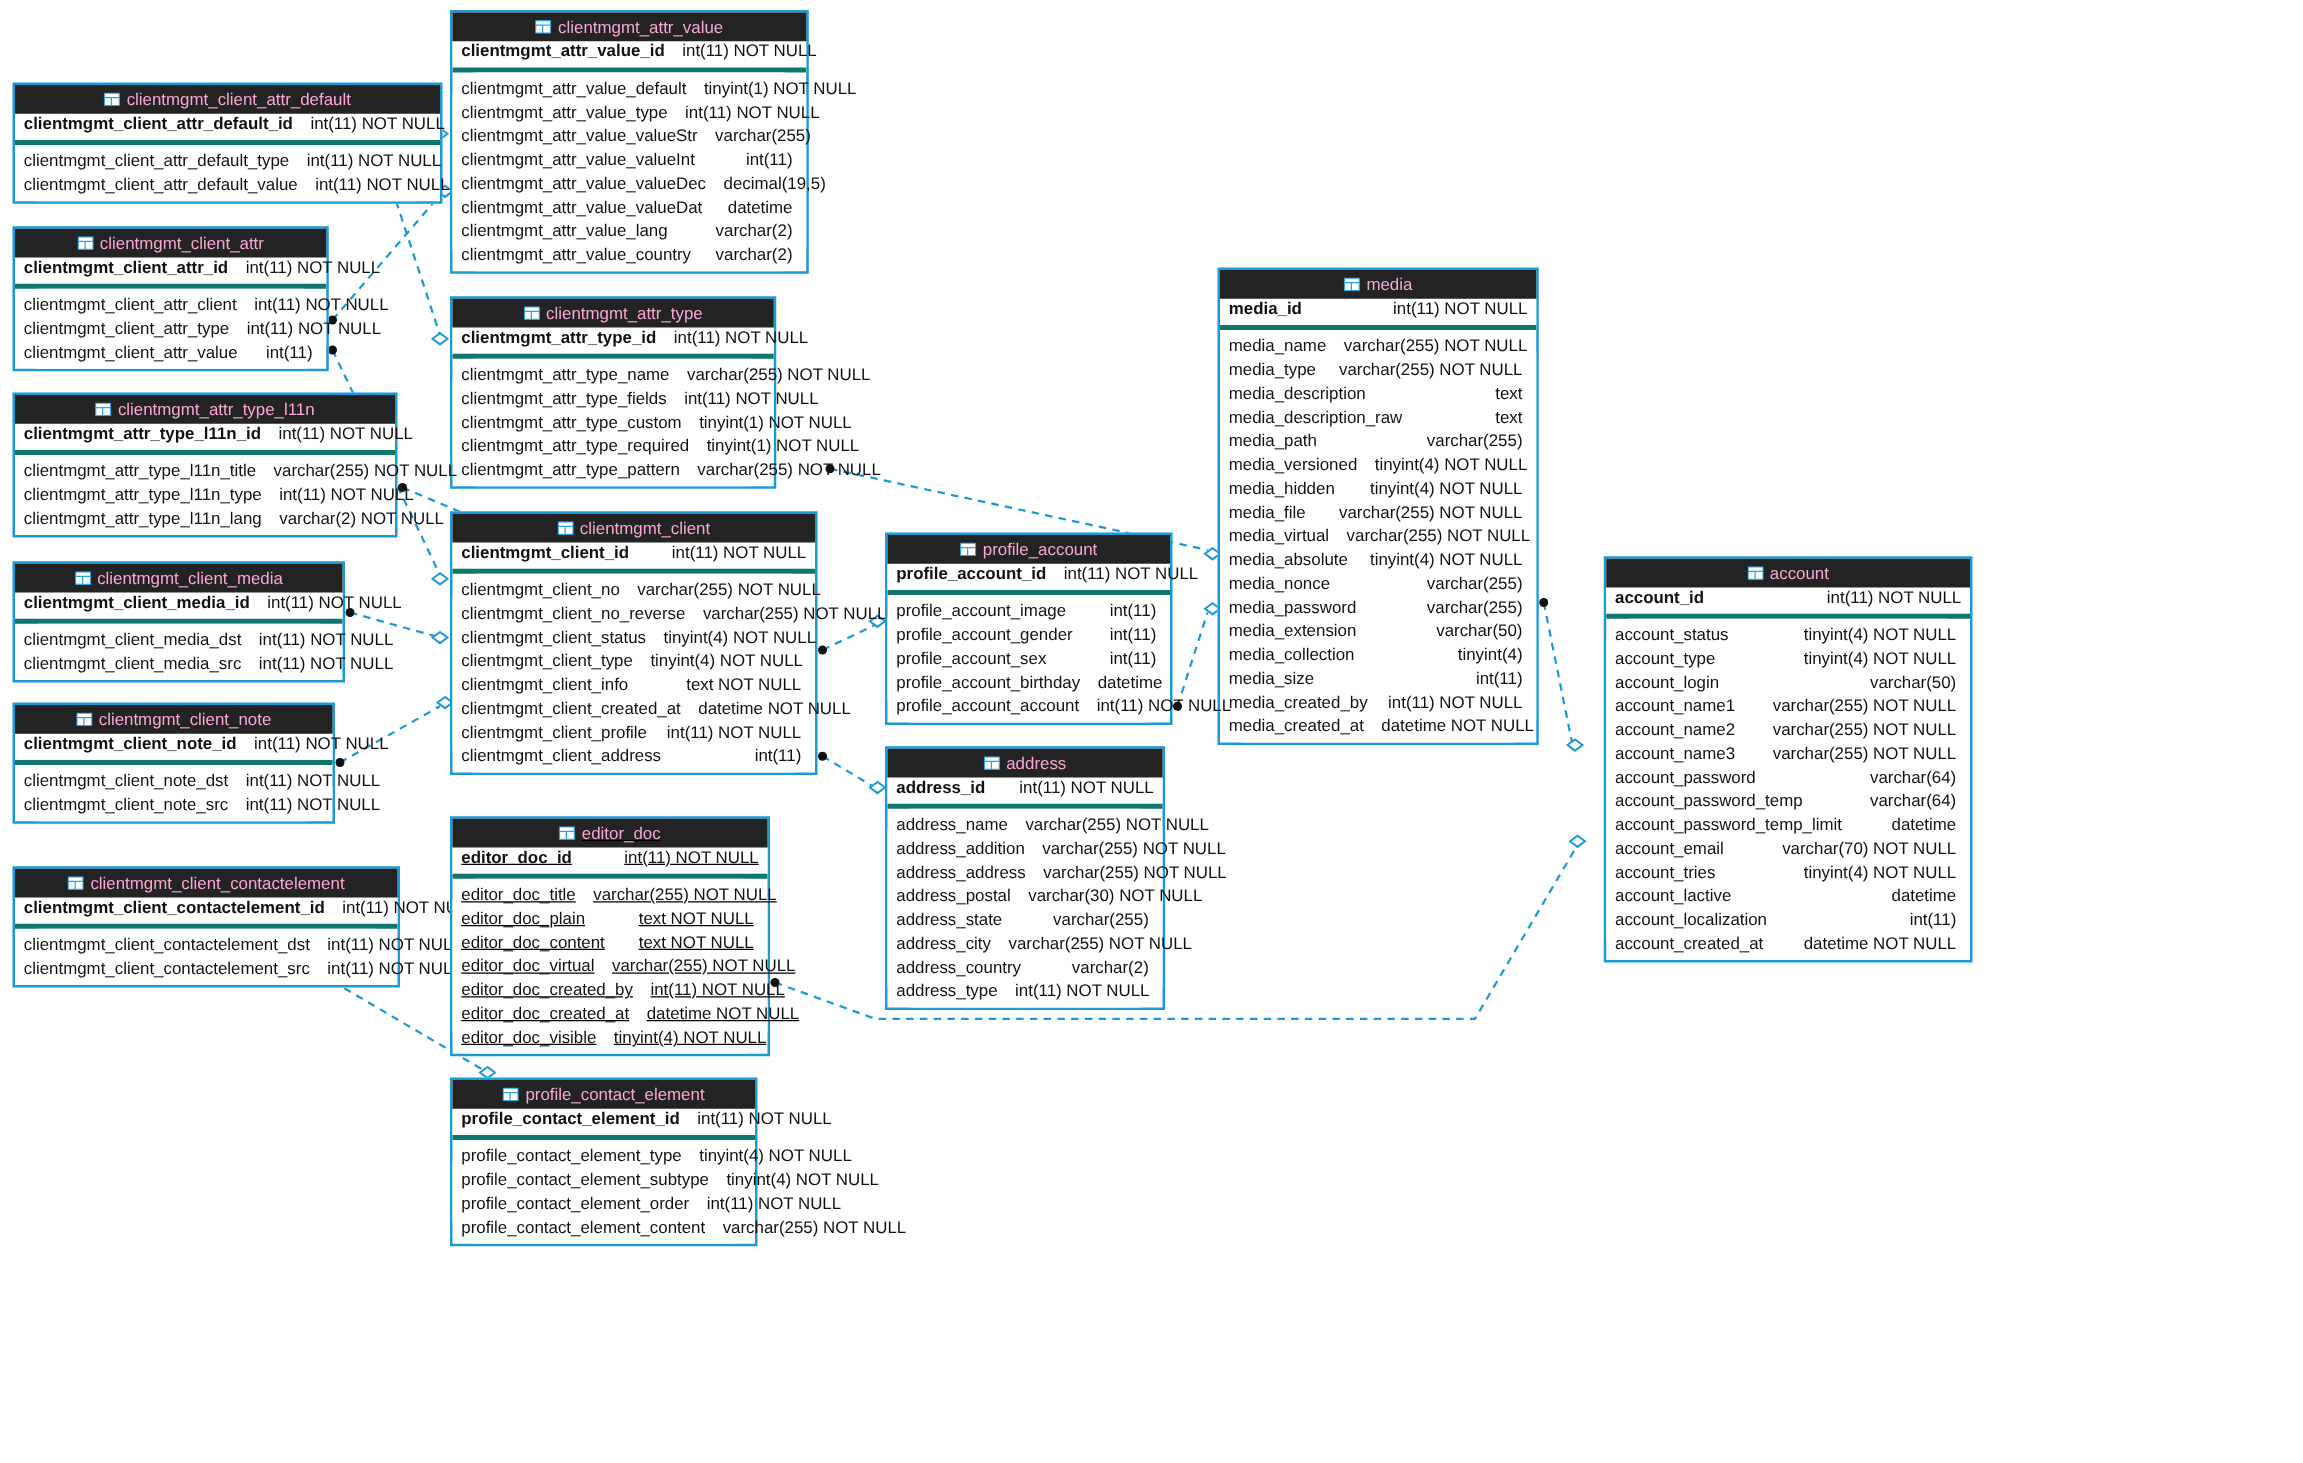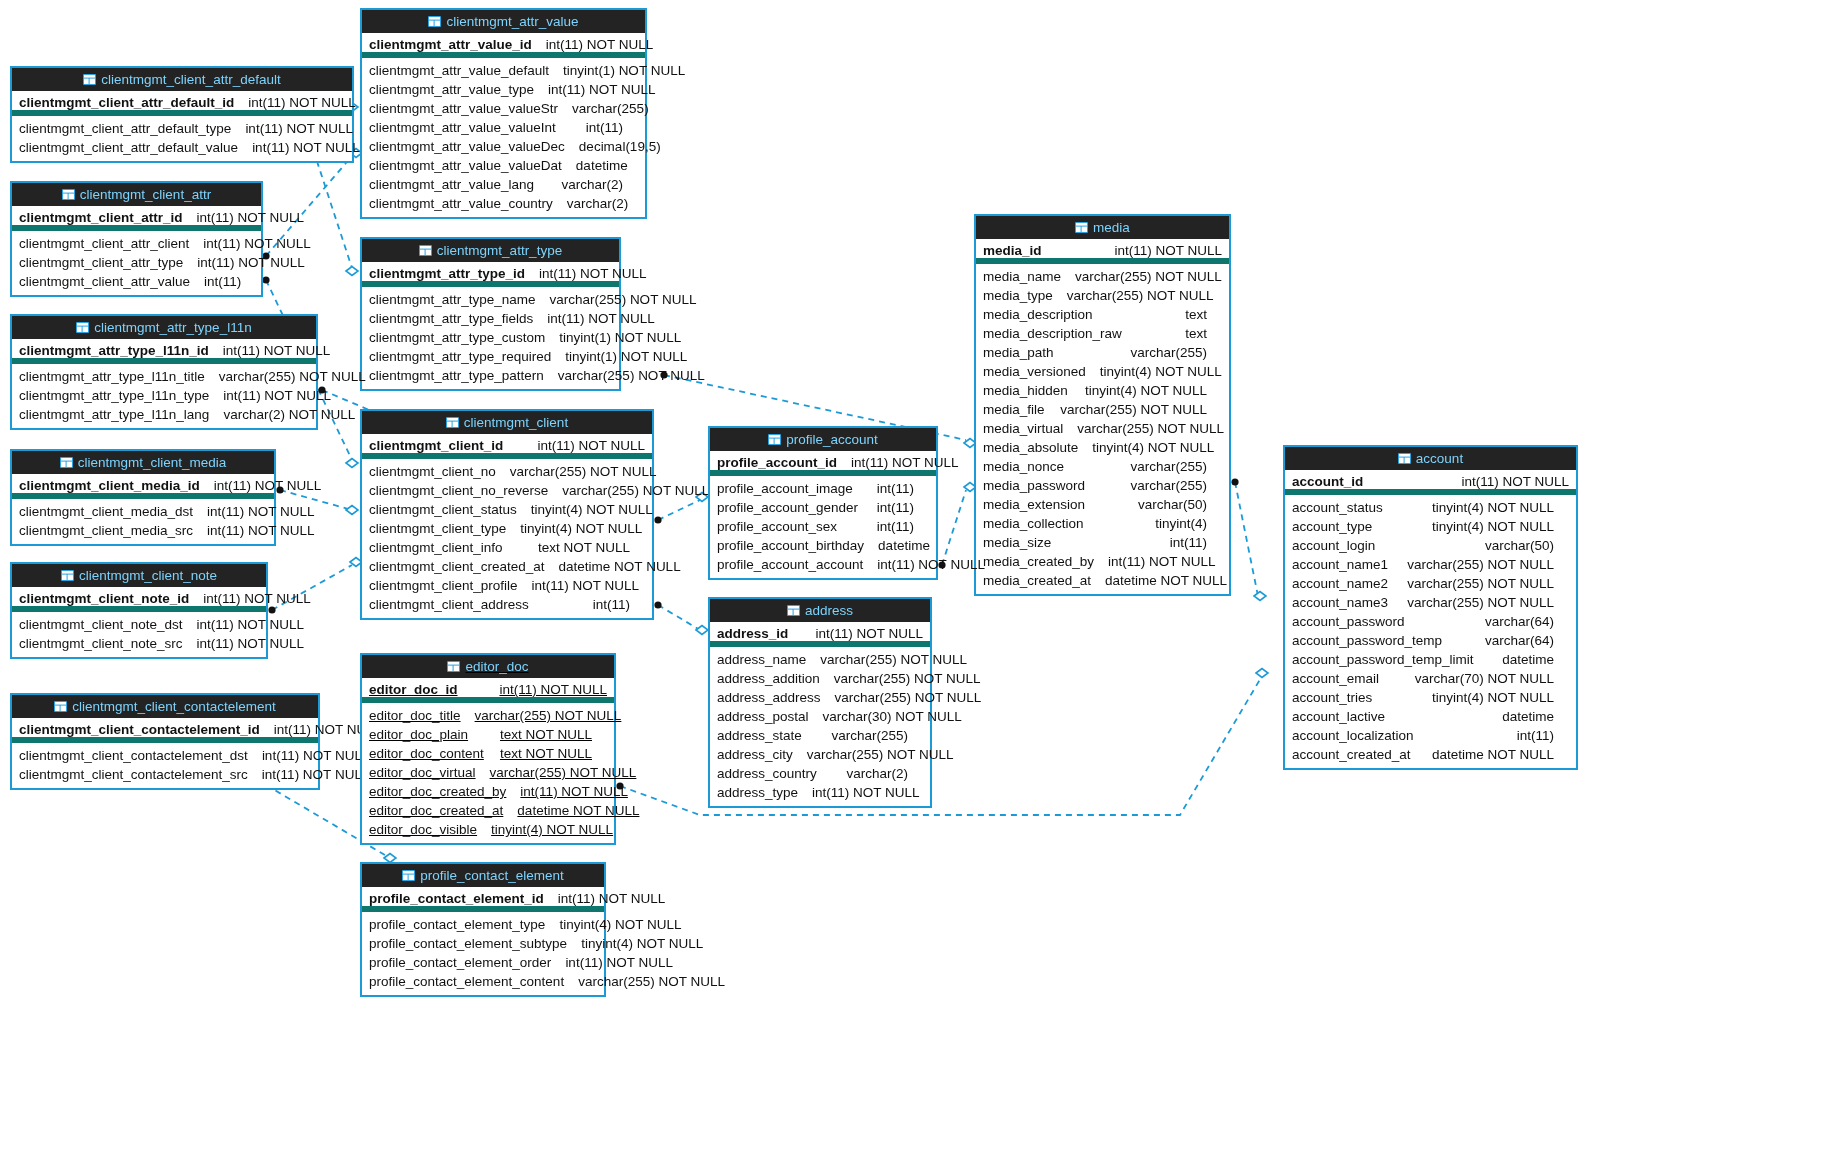--- a/index.html
+++ b/index.html
@@ -23,47 +23,47 @@
   }
   .entity {
     position: absolute;
     background: #ffffff;
     border: 2px solid #1b9ad6;
     box-shadow: 0 0 0 0 rgba(0,0,0,0);
     z-index: 5;
   }
   .entity-header {
     background: #232323;
-    color: #7dd3fc;
+    color: #f9a8d4;
     height: 23px;
     line-height: 23px;
     text-align: center;
     font-size: 13.5px;
     white-space: nowrap;
     position: relative;
   }
   .tbl-icon {
     display: inline-block;
     width: 13px; height: 11px;
     vertical-align: -1px;
     margin-right: 5px;
   }
   .entity-pk {
     display: flex;
-    align-items: flex-end;
+    align-items: flex-start;
     height: 25px;
     padding: 0 7px;
-    border-bottom: 6px solid #0f766e;
+    border-bottom: 4px solid #0f766e;
     font-size: 13.5px;
     color: #111;
     background: #fff;
   }
   .entity-pk .fname { font-weight: bold; white-space: nowrap; }
   .entity-pk .ftype { margin-left: auto; padding-left: 14px; white-space: nowrap; }
-  .entity-cols { padding: 3px 15px 4px 0; background: #fff; border-radius: 19px; }
+  .entity-cols { padding: 3px 4px 4px 0; background: #fff; border-radius: 19px; }
   .col-row {
     display: flex;
     align-items: center;
     height: 19px;
     padding: 0 7px;
     font-size: 13.5px;
     color: #111;
   }
   .col-row .fname { white-space: nowrap; }
   .col-row .ftype { margin-left: auto; padding-left: 14px; white-space: nowrap; }

